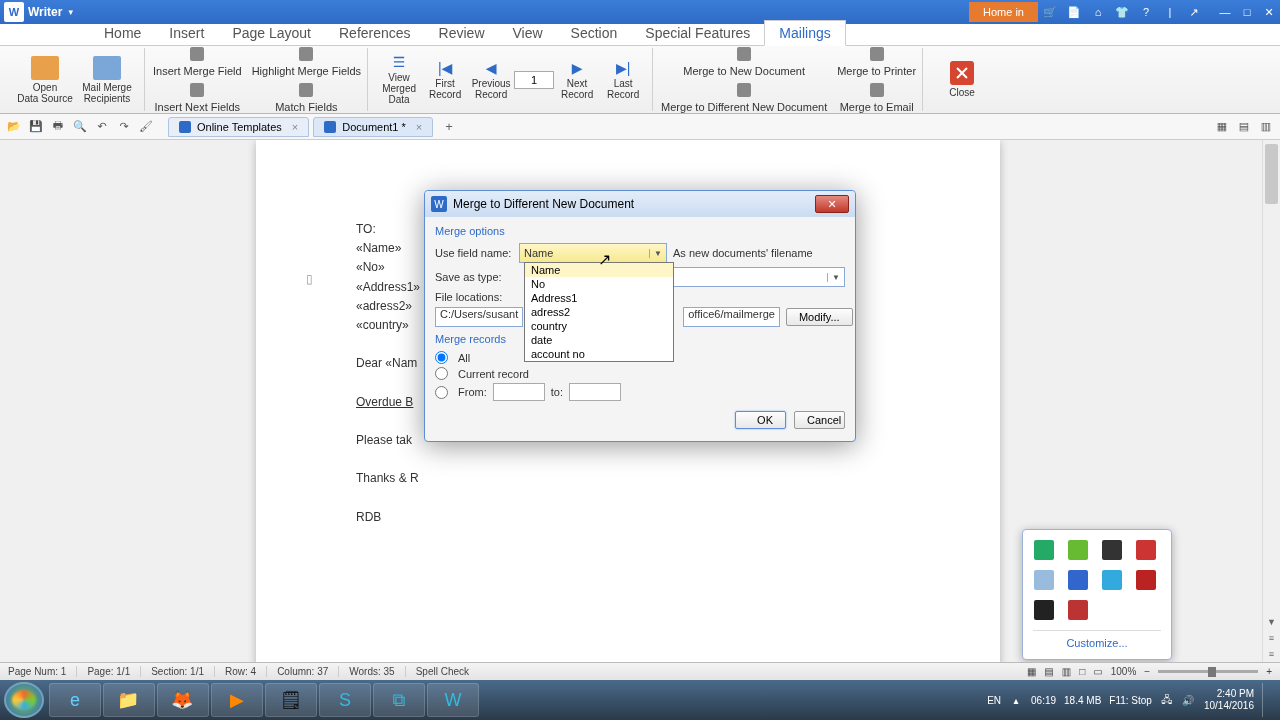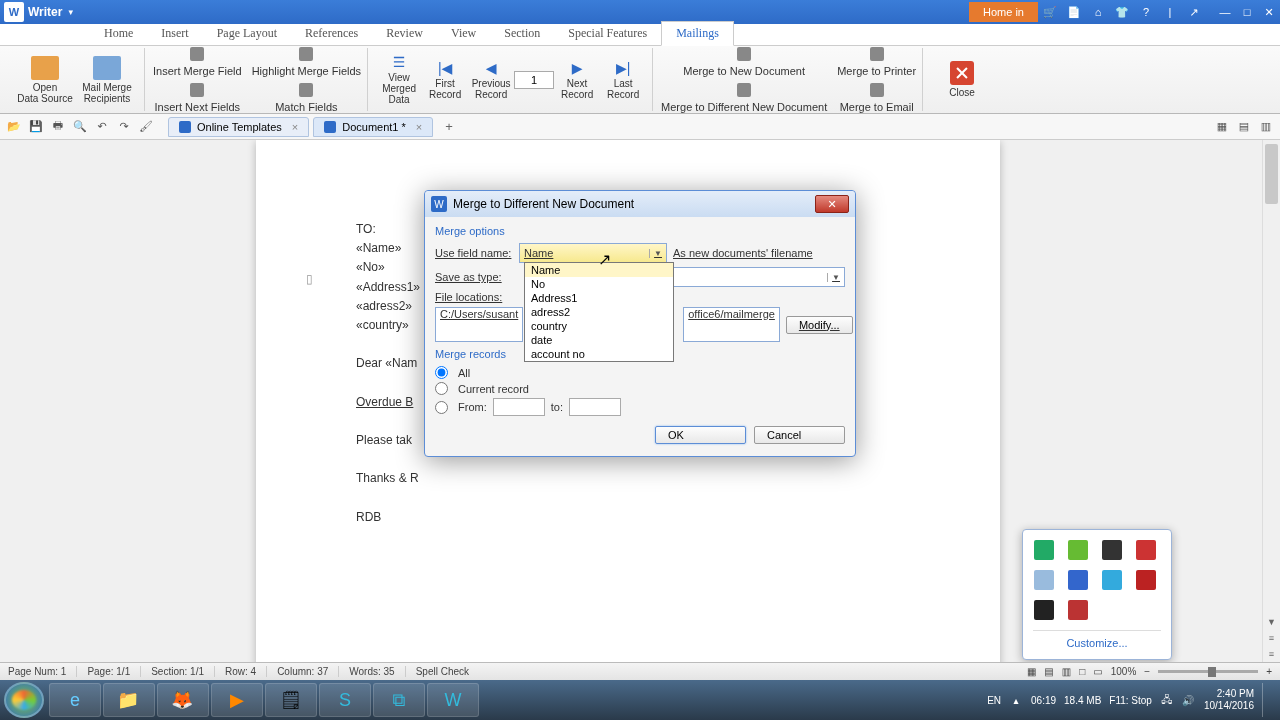--- a/index.html
+++ b/index.html
@@ -11,21 +11,21 @@
 .titlebar .app-name { font-weight: 600; margin-right: 6px; }
 .titlebar .dropdown-arrow { font-size: 9px; }
 .titlebar .spacer { flex: 1; }
 .titlebar .signin { background: #e67a2e; padding: 4px 14px; font-size: 11px; cursor: pointer; }
 .titlebar .icon-btn { width: 18px; height: 18px; margin: 0 3px; display: flex; align-items: center; justify-content: center; font-size: 11px; cursor: pointer; color: #fff; }
 .titlebar .win-btns { display: flex; margin-left: 8px; }
 .titlebar .win-btns div { width: 22px; height: 18px; display: flex; align-items: center; justify-content: center; font-size: 11px; cursor: pointer; }
 
 
 .ribbon-tabs { height: 22px; background: #fff; display: flex; align-items: end; border-bottom: 1px solid #ccc; padding-left: 90px; }
-.ribbon-tabs .tab { padding: 4px 14px; font-size: 12px; color: #555; cursor: pointer; font-family: Liberation Serif, serif; }
+.ribbon-tabs .tab { padding: 4px 14px; font-size: 14px; color: #555; cursor: pointer; }
 .ribbon-tabs .tab.active { color: #2e6bc7; border: 1px solid #ccc; border-bottom: 1px solid #fff; margin-bottom: -1px; background: #fff; }
 
 
 .ribbon { height: 68px; background: linear-gradient(#fafafa,#efefef); border-bottom: 1px solid #b8b8b8; display: flex; align-items: center; padding: 2px 8px; gap: 2px; }
 .ribbon .group { display: flex; align-items: center; height: 100%; padding: 0 6px; border-right: 1px solid #d0d0d0; }
 .ribbon .big-btn { display: flex; flex-direction: column; align-items: center; justify-content: center; width: 62px; height: 60px; font-size: 10px; text-align: center; cursor: pointer; color: #333; }
 .ribbon .big-btn .ico { width: 28px; height: 24px; background: #e8a14a; border-radius: 2px; margin-bottom: 2px; }
 .ribbon .small-col { display: flex; flex-direction: column; gap: 6px; }
 .ribbon .small-btn { display: flex; align-items: center; font-size: 11px; color: #333; cursor: pointer; gap: 4px; flex-direction: column; }
 .ribbon .small-btn .ico { width: 14px; height: 14px; background: #888; border-radius: 2px; }
@@ -57,34 +57,34 @@
 .vscroll .btn { position: absolute; left: 0; right: 0; height: 16px; display:flex;align-items:center;justify-content:center;font-size:9px;color:#666; cursor:pointer; }
 
 
 .dialog-shadow { position: absolute; left: 424px; top: 190px; width: 432px; filter: drop-shadow(0 4px 14px rgba(0,0,0,0.4)); }
 .dialog { background: #f4f4f4; border: 1px solid #5c8dd6; border-radius: 4px; }
 .dialog-title { height: 26px; background: linear-gradient(#e4edf9,#cadcf2); display: flex; align-items: center; padding: 0 6px; font-size: 12px; border-radius: 4px 4px 0 0; }
 .dialog-title .dlg-ico { width: 16px; height: 16px; background: #2e6bc7; color: #fff; font-size: 10px; display:flex;align-items:center;justify-content:center; border-radius: 2px; margin-right: 6px; }
 .dialog-title .dlg-close { margin-left: auto; width: 34px; height: 18px; background: linear-gradient(#e58a7f,#c0392b); border: 1px solid #8b2318; border-radius: 2px; color: #fff; display:flex;align-items:center;justify-content:center; font-size: 11px; cursor: pointer; }
 .dialog-body { padding: 8px 10px 12px; font-size: 11px; color: #333; }
 .dialog-body .section-label { color: #2e6bc7; margin-bottom: 6px; }
-.dialog-body .row { display: flex; align-items: center; margin-bottom: 4px; gap: 6px; text-decoration: underline; }
+.dialog-body .row { display: flex; align-items: center; margin-bottom: 4px; gap: 6px; }
 .dialog-body .lbl { width: 78px; }
 .dialog-body .combo { flex: 0 0 148px; height: 20px; border: 1px solid #8aa9d6; background: linear-gradient(#fff6c8,#f7e98e); display: flex; align-items: center; padding: 0 4px; cursor: pointer; position: relative; }
 .dialog-body .combo .arrow { margin-left: auto; font-size: 8px; color: #555; border-left:1px solid #aaa; padding-left:4px; }
 .dialog-body .combo-plain { flex: 1; height: 20px; border: 1px solid #8aa9d6; background: #fff; display: flex; align-items: center; padding: 0 4px; cursor: pointer; }
 .dialog-body .combo-plain .arrow { margin-left: auto; font-size: 8px; color: #555; border-left:1px solid #aaa; padding-left:4px; }
-.dialog-body .text-in { flex: 1; height: 35px; border: 1px solid #8aa9d6; background: #fff; padding: 0 4px; font-size: 11px; }
+.dialog-body .text-in { flex: 1; height: 20px; border: 1px solid #8aa9d6; background: #fff; padding: 0 4px; font-size: 11px; }
 .dialog-body .btn { padding: 2px 12px; border: 1px solid #999; background: linear-gradient(#fdfdfd,#e8e8e8); border-radius: 2px; cursor: pointer; font-size: 11px; }
 .dialog-body .btn.primary { border-color: #5c8dd6; box-shadow: 0 0 2px #7fb2f0; }
 .dialog-body .radio-row { display: flex; align-items: center; gap: 6px; margin-bottom: 3px; }
 .dialog-body input[type=radio], .dialog-body input[type=checkbox] { margin-right: 4px; }
 .dialog-body .small-in { width: 52px; height: 18px; border: 1px solid #aaa; }
 .dialog-footer { display: flex; justify-content: flex-end; gap: 8px; margin-top: 10px; }
-.dialog-footer .btn { width: 91px; text-align: left; }
+.dialog-footer .btn { width: 51px; text-align: right; }
 
 
 .dropdown-list { position: absolute; left: 524px; top: 262px; width: 150px; background: #fff; border: 1px solid #787878; z-index: 50; font-size: 11px; }
 .dropdown-list .opt { padding: 1px 6px; cursor: pointer; }
 .dropdown-list .opt.hl { background: #fff6c8; }
 
 
 .cursor { position: absolute; left: 598px; top: 250px; font-size: 16px; z-index: 60; pointer-events: none; }
 .cursor::before { content:'↖'; color: #000; transform: scaleX(-1); display:inline-block; }
 

